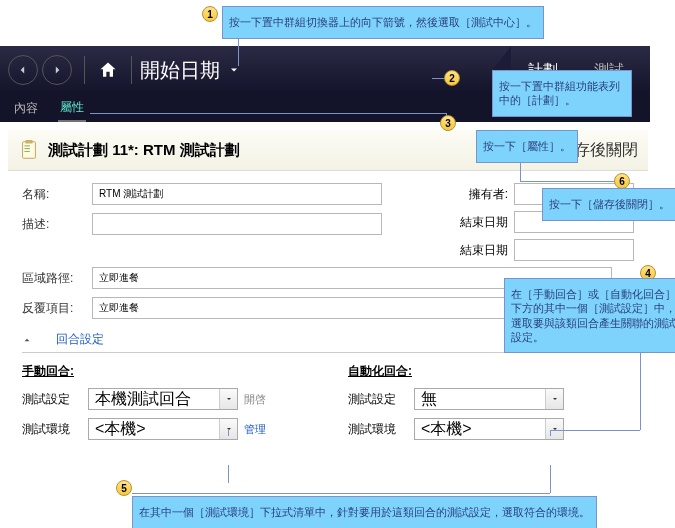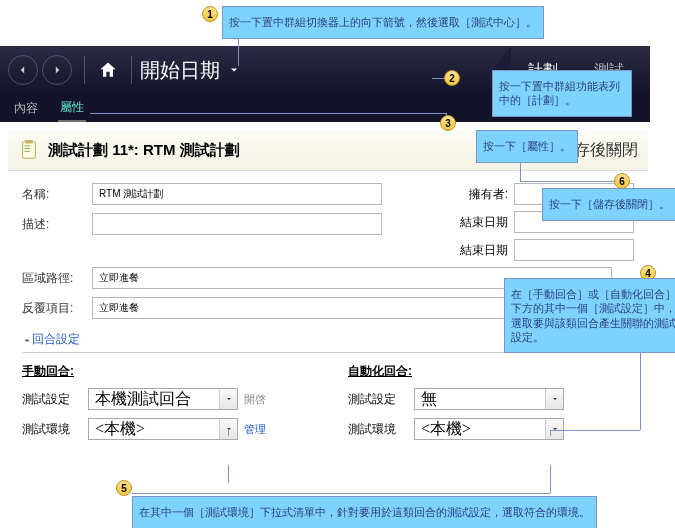--- a/index.html
+++ b/index.html
@@ -45,28 +45,28 @@
   .form { padding: 12px 14px; }
   .row { display: flex; align-items: center; margin-bottom: 8px; }
   .lbl { width: 70px; color: #333; }
   .input { border: 1px solid #b8b8b8; height: 22px; padding: 2px 6px; font-size: 10px; background: #fff; }
   .w300 { width: 290px; }
   .w100 { width: 120px; }
   .rcol { display: flex; flex-direction: column; gap: 6px; margin-left: auto; }
   .rrow { display: flex; align-items: center; gap: 6px; }
   .rlbl { width: 50px; text-align: right; }
   
-  .sect-toggle { display: flex; align-items: center; gap: 0; color: #1e5bc6; margin: 12px 0 10px; }
+  .sect-toggle { display: flex; align-items: center; gap: 24px; color: #1e5bc6; margin: 12px 0 10px; }
   .sect-toggle svg { width: 10px; height: 10px; fill: #555; }
   .link { color: #1e5bc6; }
   
   .runs { display: flex; gap: 40px; }
   .run-col { flex: 1; }
   .run-h { font-weight: bold; margin-bottom: 8px; text-decoration: underline; }
-  .rrow2 { display: flex; align-items: center; margin-bottom: 8px; gap: 6px; font-family: Liberation Serif, serif; }
+  .rrow2 { display: flex; align-items: center; margin-bottom: 8px; gap: 6px; }
   .rrow2 .lbl2 { width: 60px; }
   .combo { display: flex; align-items: center; border: 1px solid #aaa; height: 22px; background: #fff; width: 150px; }
   .combo span { flex: 1; padding: 0 6px; font-size: 16px; }
   .combo .cbtn { width: 18px; height: 100%; display: flex; align-items: center; justify-content: center; border-left: 1px solid #ccc; background: linear-gradient(#fafafa,#e6e6e6); }
   .combo .cbtn svg { width: 8px; height: 8px; fill: #333; }
   .sidelink { color: #888; font-size: 11px; }
   .sidelink.active { color: #1e5bc6; }
 
   .underline-row { border-bottom: 1px solid #ccc; padding-bottom: 4px; margin-bottom: 10px; }
 </style>

